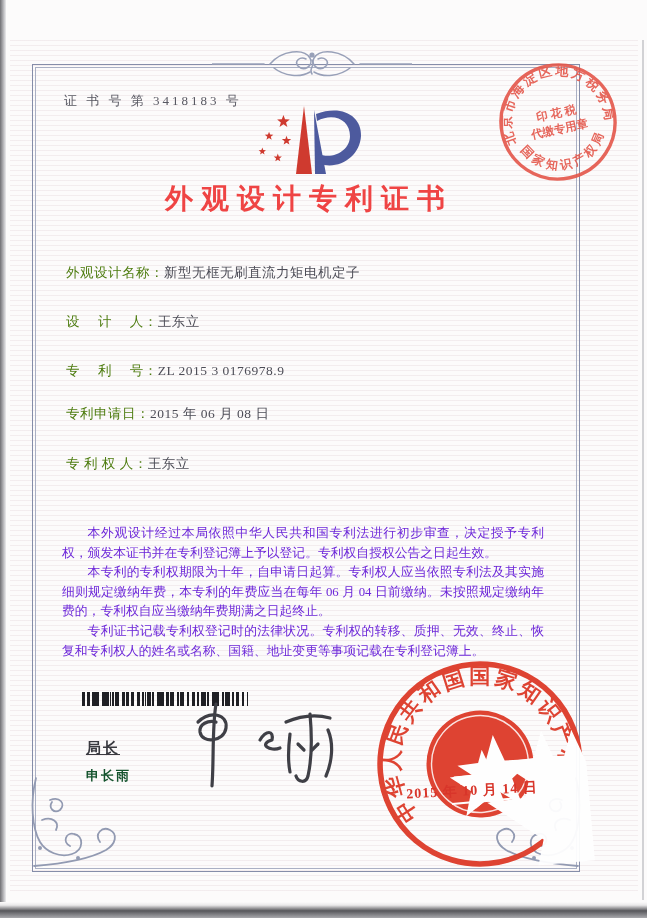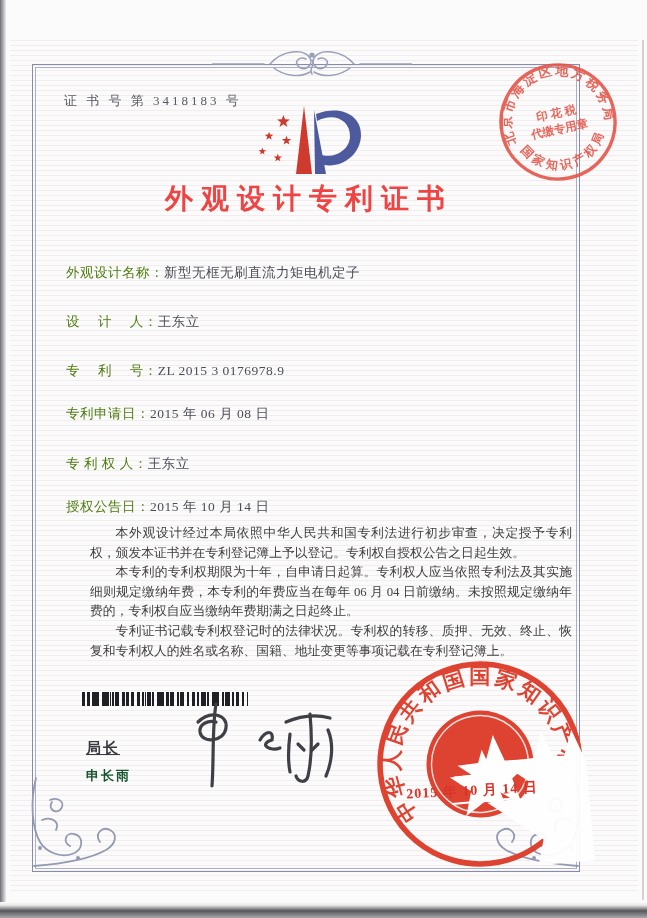--- a/index.html
+++ b/index.html
@@ -24,22 +24,22 @@
   .f-br{left:486px;top:772px;transform:scaleX(-1);}
   .cert-no{position:absolute;left:64px;top:92px;font-size:13px;letter-spacing:3px;color:#585862;}
   .logo{position:absolute;left:256px;top:104px;}
   .title{position:absolute;left:32px;top:180px;width:546px;text-align:center;
         font-size:28px;font-weight:bold;letter-spacing:8px;padding-left:8px;box-sizing:border-box;
         color:#ef4444;}
   .tax-stamp{position:absolute;left:496px;top:60px;transform:rotate(-12deg);opacity:.9;}
   .field{position:absolute;left:66px;width:486px;font-size:13.5px;color:#4d4d57;letter-spacing:.5px;white-space:nowrap;}
   .field .lab{color:#4d7c0f;}
   .field .val{color:#4d4d57;}
-  .body-text{position:absolute;left:62px;top:524px;width:482px;color:#404040;
-        font-size:12.8px;line-height:19.6px;text-align:justify;margin-left:28px;}
+  .body-text{position:absolute;left:62px;top:524px;width:482px;color:#6d28d9;
+        font-size:12.8px;line-height:19.6px;text-align:justify;}
   .body-text p{margin:0;text-indent:2em;}
   .barcode{position:absolute;left:82px;top:692px;width:166px;height:14px;
         background-image:
           repeating-linear-gradient(90deg,#1f1f24 0 2px,rgba(0,0,0,0) 2px 5px),
           repeating-linear-gradient(90deg,#1f1f24 0 1px,rgba(0,0,0,0) 1px 7px),
           repeating-linear-gradient(90deg,#1f1f24 0 3px,rgba(0,0,0,0) 3px 11px);}
   .signer-title{position:absolute;left:86px;top:739px;font-size:15px;font-weight:bold;color:#3a3a40;
         font-family:"Liberation Sans","DejaVu Sans",sans-serif;letter-spacing:2px;text-decoration:underline;}
   .signer-name{position:absolute;left:86px;top:767px;font-size:13px;font-weight:bold;color:#14532d;
         font-family:"Liberation Sans","DejaVu Sans",sans-serif;letter-spacing:2px;}
@@ -139,23 +139,20 @@
     <span class="lab">设　 计　 人：</span><span class="val">王东立</span>
   </div>
   <div class="field" style="top:362px">
     <span class="lab">专　 利　 号：</span><span class="val">ZL 2015 3 0176978.9</span>
   </div>
   <div class="field" style="top:405px">
     <span class="lab">专利申请日：</span><span class="val">2015 年 06 月 08 日</span>
   </div>
   <div class="field" style="top:455px">
     <span class="lab">专 利 权 人：</span><span class="val">王东立</span>
-  </div>
-  <div class="field" style="top:498px">
-    <span class="lab">授权公告日：</span><span class="val">2015 年 10 月 14 日</span>
   </div>
 
   <div class="body-text">
     <p>本外观设计经过本局依照中华人民共和国专利法进行初步审查，决定授予专利权，颁发本证书并在专利登记簿上予以登记。专利权自授权公告之日起生效。</p>
     <p>本专利的专利权期限为十年，自申请日起算。专利权人应当依照专利法及其实施细则规定缴纳年费，本专利的年费应当在每年 06 月 04 日前缴纳。未按照规定缴纳年费的，专利权自应当缴纳年费期满之日起终止。</p>
     <p>专利证书记载专利权登记时的法律状况。专利权的转移、质押、无效、终止、恢复和专利权人的姓名或名称、国籍、地址变更等事项记载在专利登记簿上。</p>
   </div>
 
   <div class="barcode"></div>
 

